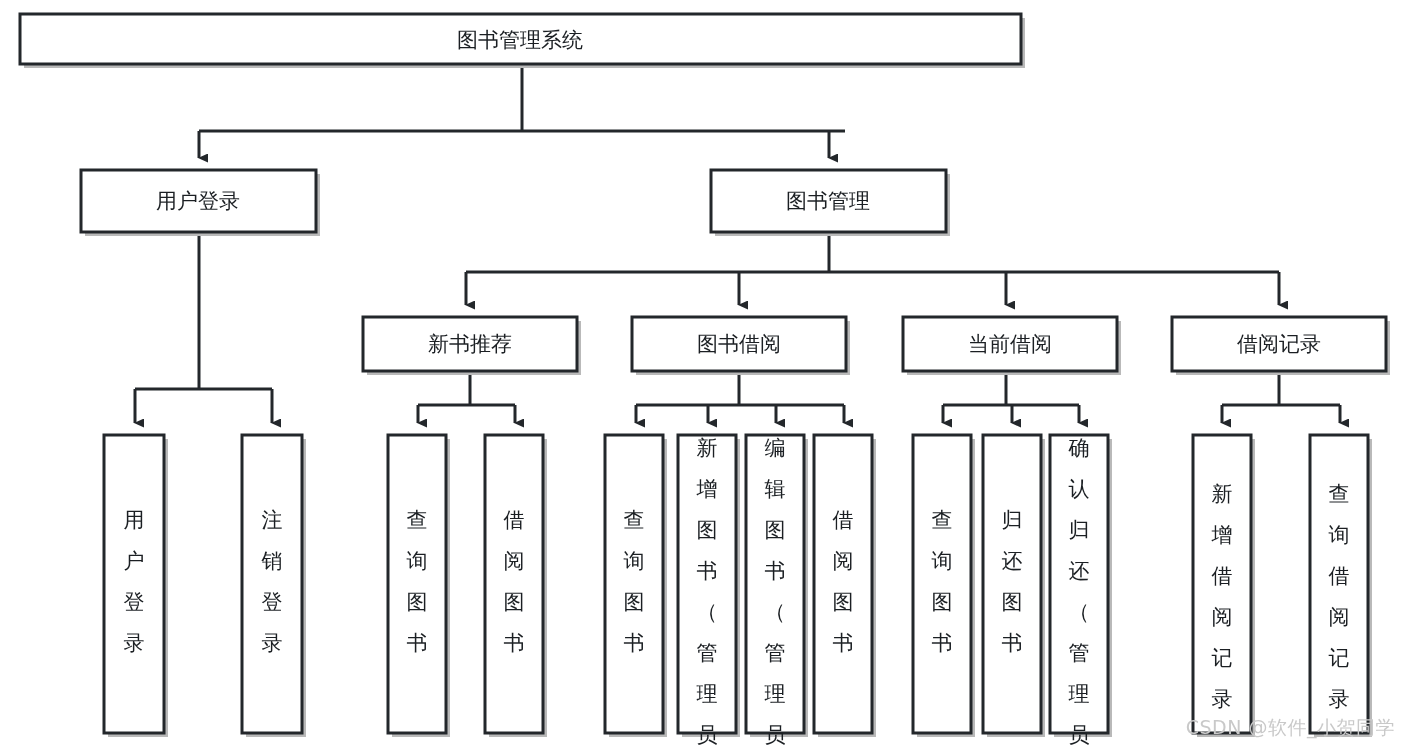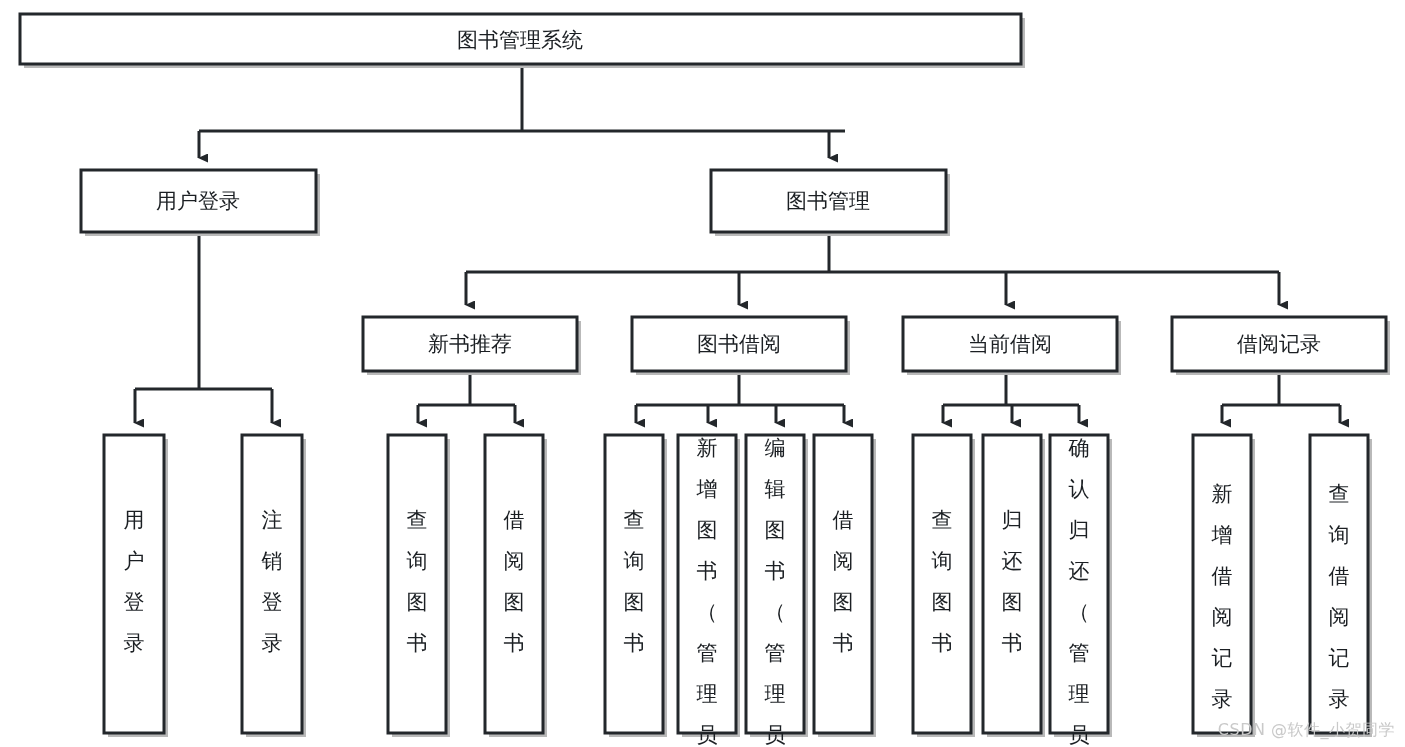--- a/index.html
+++ b/index.html
@@ -53,21 +53,21 @@
     fill: #1b1f23;
     font-family: "DejaVu Sans", "Liberation Sans", sans-serif;
     font-size: 21px;
     text-anchor: middle;
   }
   .watermark-text {
     position: absolute;
     right: 10px;
     bottom: 6px;
     color: #c9c9c9;
-    font-size: 16px;
+    font-size: 19px;
     font-family: "DejaVu Sans", "Liberation Sans", sans-serif;
     white-space: nowrap;
     letter-spacing: 0.5px;
     pointer-events: none;
   }
 </style>
 </head>
 <body>
 
 <div id="diagram-root">

